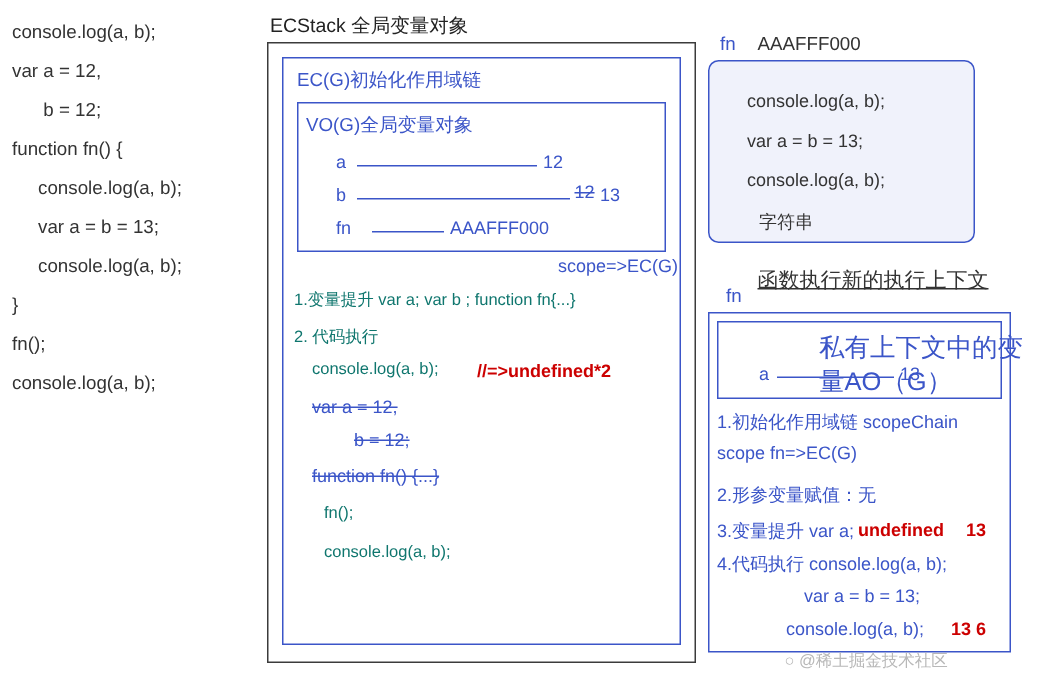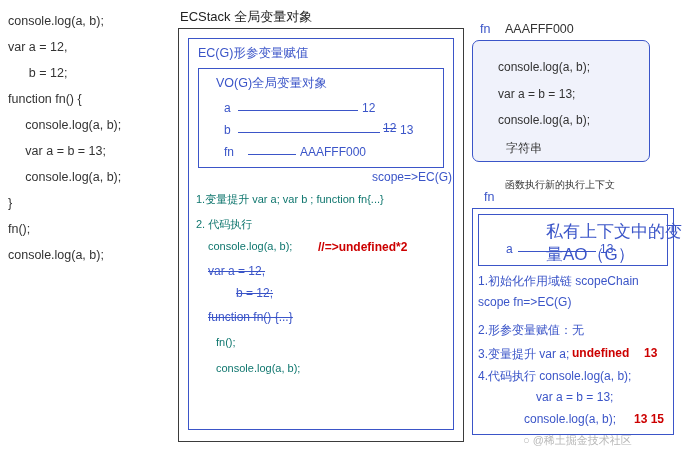--- a/index.html
+++ b/index.html
@@ -66,21 +66,21 @@
   
   #vog-box {
     left: 198px;
     top: 68px;
     width: 244px;
     height: 98px;
     border: 1px solid #3b55c8;
     background: #ffffff;
   }
   #vog-label {
-    left: 216px;
+    left: 204px;
     top: 75px;
     color: #3b55c8;
     font-size: 12.5px;
   }
   .vo-row { color: #3b55c8; font-size: 12px; }
   #vo-a-key  { left: 224px; top: 101px; }
   #vo-a-val  { left: 362px; top: 101px; }
   #vo-b-key  { left: 224px; top: 123px; }
   #vo-b-val-strike { left: 383px; top: 121px; text-decoration: line-through; }
   #vo-b-val  { left: 400px; top: 123px; }
@@ -150,21 +150,21 @@
   #fn-top-l3 { top: 113px; }
   #fn-top-l4 { left: 506px; top: 140px; }
 
   
   #fn-label-bottom {
     left: 484px; top: 190px;
     color: #3b55c8; font-size: 12.5px;
   }
   #fn-title-bottom {
     left: 505px; top: 178px;
-    color: #333333; font-size: 10px;
+    color: #333333; font-size: 14px; text-decoration: underline;
   }
   #fn-box-bottom {
     left: 472px; top: 208px;
     width: 200px; height: 225px;
     border: 1px solid #3b55c8;
     background: #ffffff;
   }
   #ao-box {
     left: 478px; top: 214px;
     width: 188px; height: 50px;
@@ -213,21 +213,21 @@
   <div class="line">     var a = b = 13;</div>
   <div class="line">     console.log(a, b);</div>
   <div class="line">}</div>
   <div class="line">fn();</div>
   <div class="line">console.log(a, b);</div>
 </div>
 
 <div id="ecstack-title" class="abs">ECStack 全局变量对象</div>
 <div id="ecstack-box" class="abs"></div>
 <div id="ecg-box" class="abs"></div>
-<div id="ecg-label" class="abs">EC(G)形参变量赋值</div>
+<div id="ecg-label" class="abs">EC(G)初始化作用域链</div>
 
 <div id="vog-box" class="abs"></div>
 <div id="vog-label" class="abs">VO(G)全局变量对象</div>
 
 <div id="vo-a-key" class="abs vo-row">a</div>
 <div id="vo-line-a" class="abs vo-line"></div>
 <div id="vo-a-val" class="abs vo-row">12</div>
 
 <div id="vo-b-key" class="abs vo-row">b</div>
 <div id="vo-line-b" class="abs vo-line"></div>
@@ -269,17 +269,17 @@
 
 <div id="fc-t1" class="abs fc-text">1.初始化作用域链 scopeChain</div>
 <div id="fc-t2" class="abs fc-text">scope fn=&gt;EC(G)</div>
 <div id="fc-t3" class="abs fc-text">2.形参变量赋值：无</div>
 <div id="fc-t4" class="abs fc-text">3.变量提升  var a;</div>
 <div id="fc-t4b" class="abs fc-text">undefined</div>
 <div id="fc-t4c" class="abs fc-text">13</div>
 <div id="fc-t5" class="abs fc-text">4.代码执行  console.log(a, b);</div>
 <div id="fc-t6" class="abs fc-text">var a = b = 13;</div>
 <div id="fc-t7" class="abs fc-text">console.log(a, b);</div>
-<div id="fc-t7b" class="abs fc-text">13 15</div>
+<div id="fc-t7b" class="abs fc-text">13 6</div>
 
 <div id="watermark" class="abs">
   <span class="wm-icon">○</span><span>@稀土掘金技术社区</span>
 </div>
 
 </body></html>

